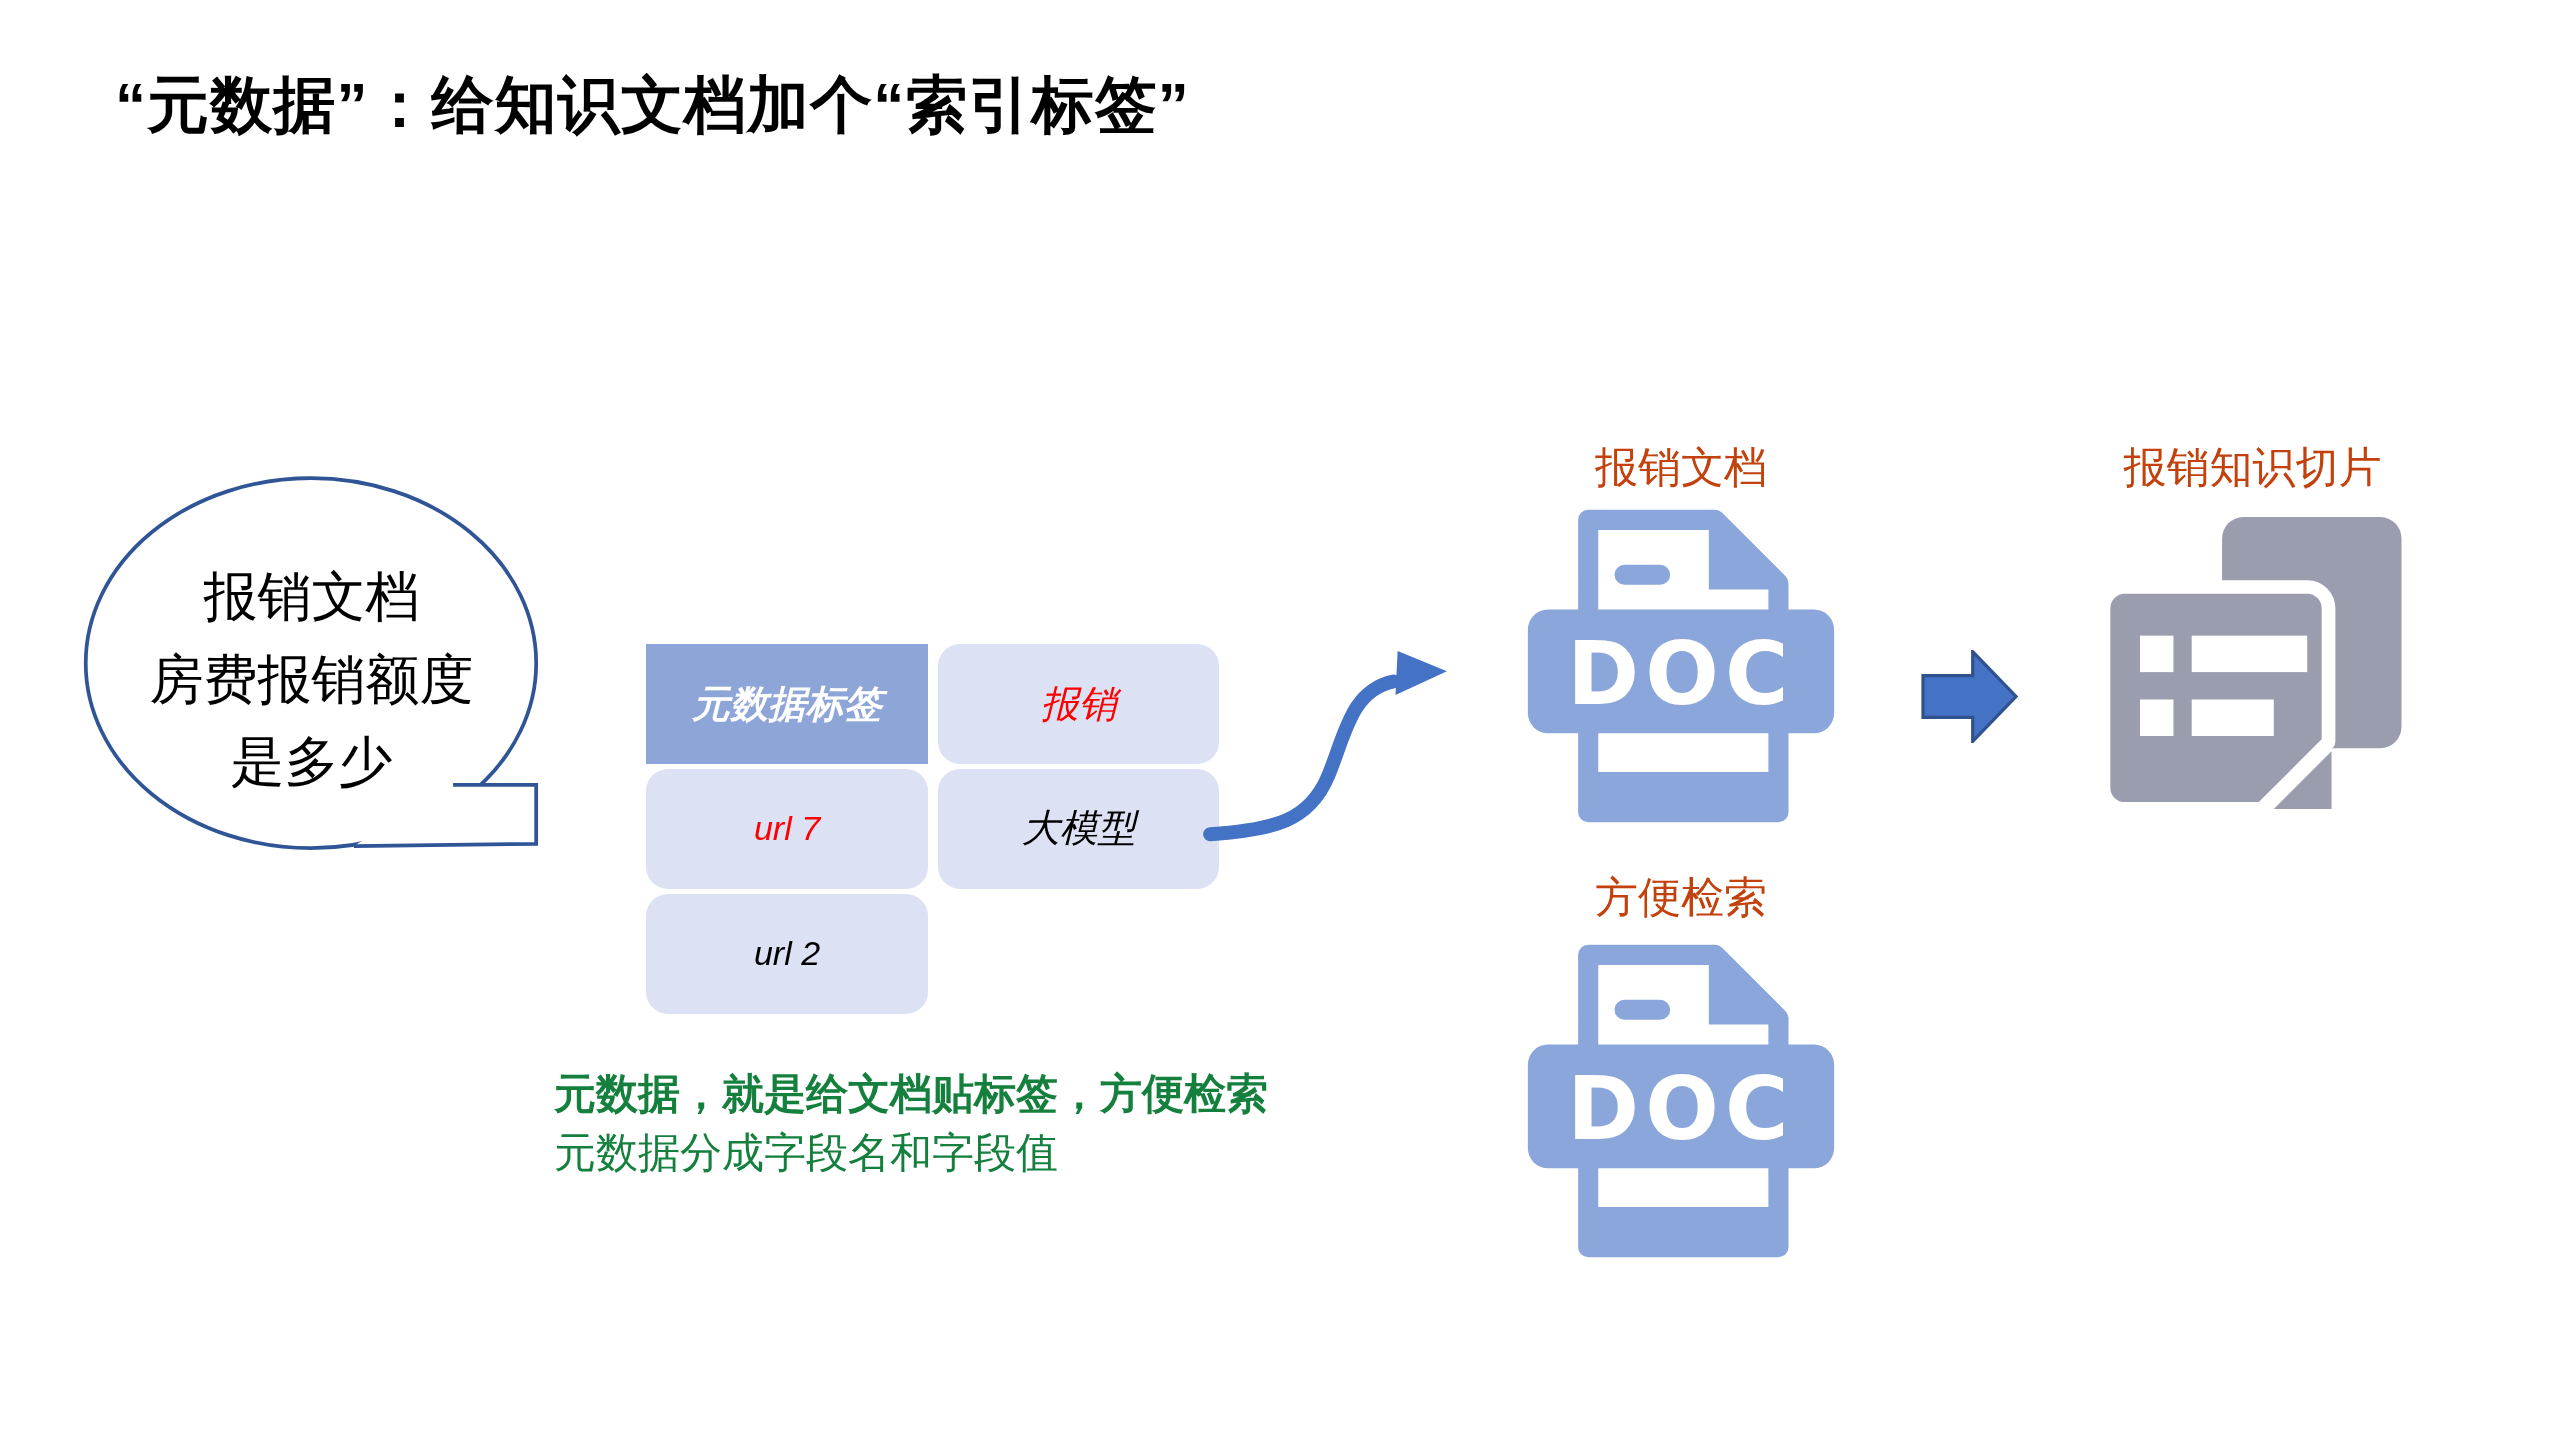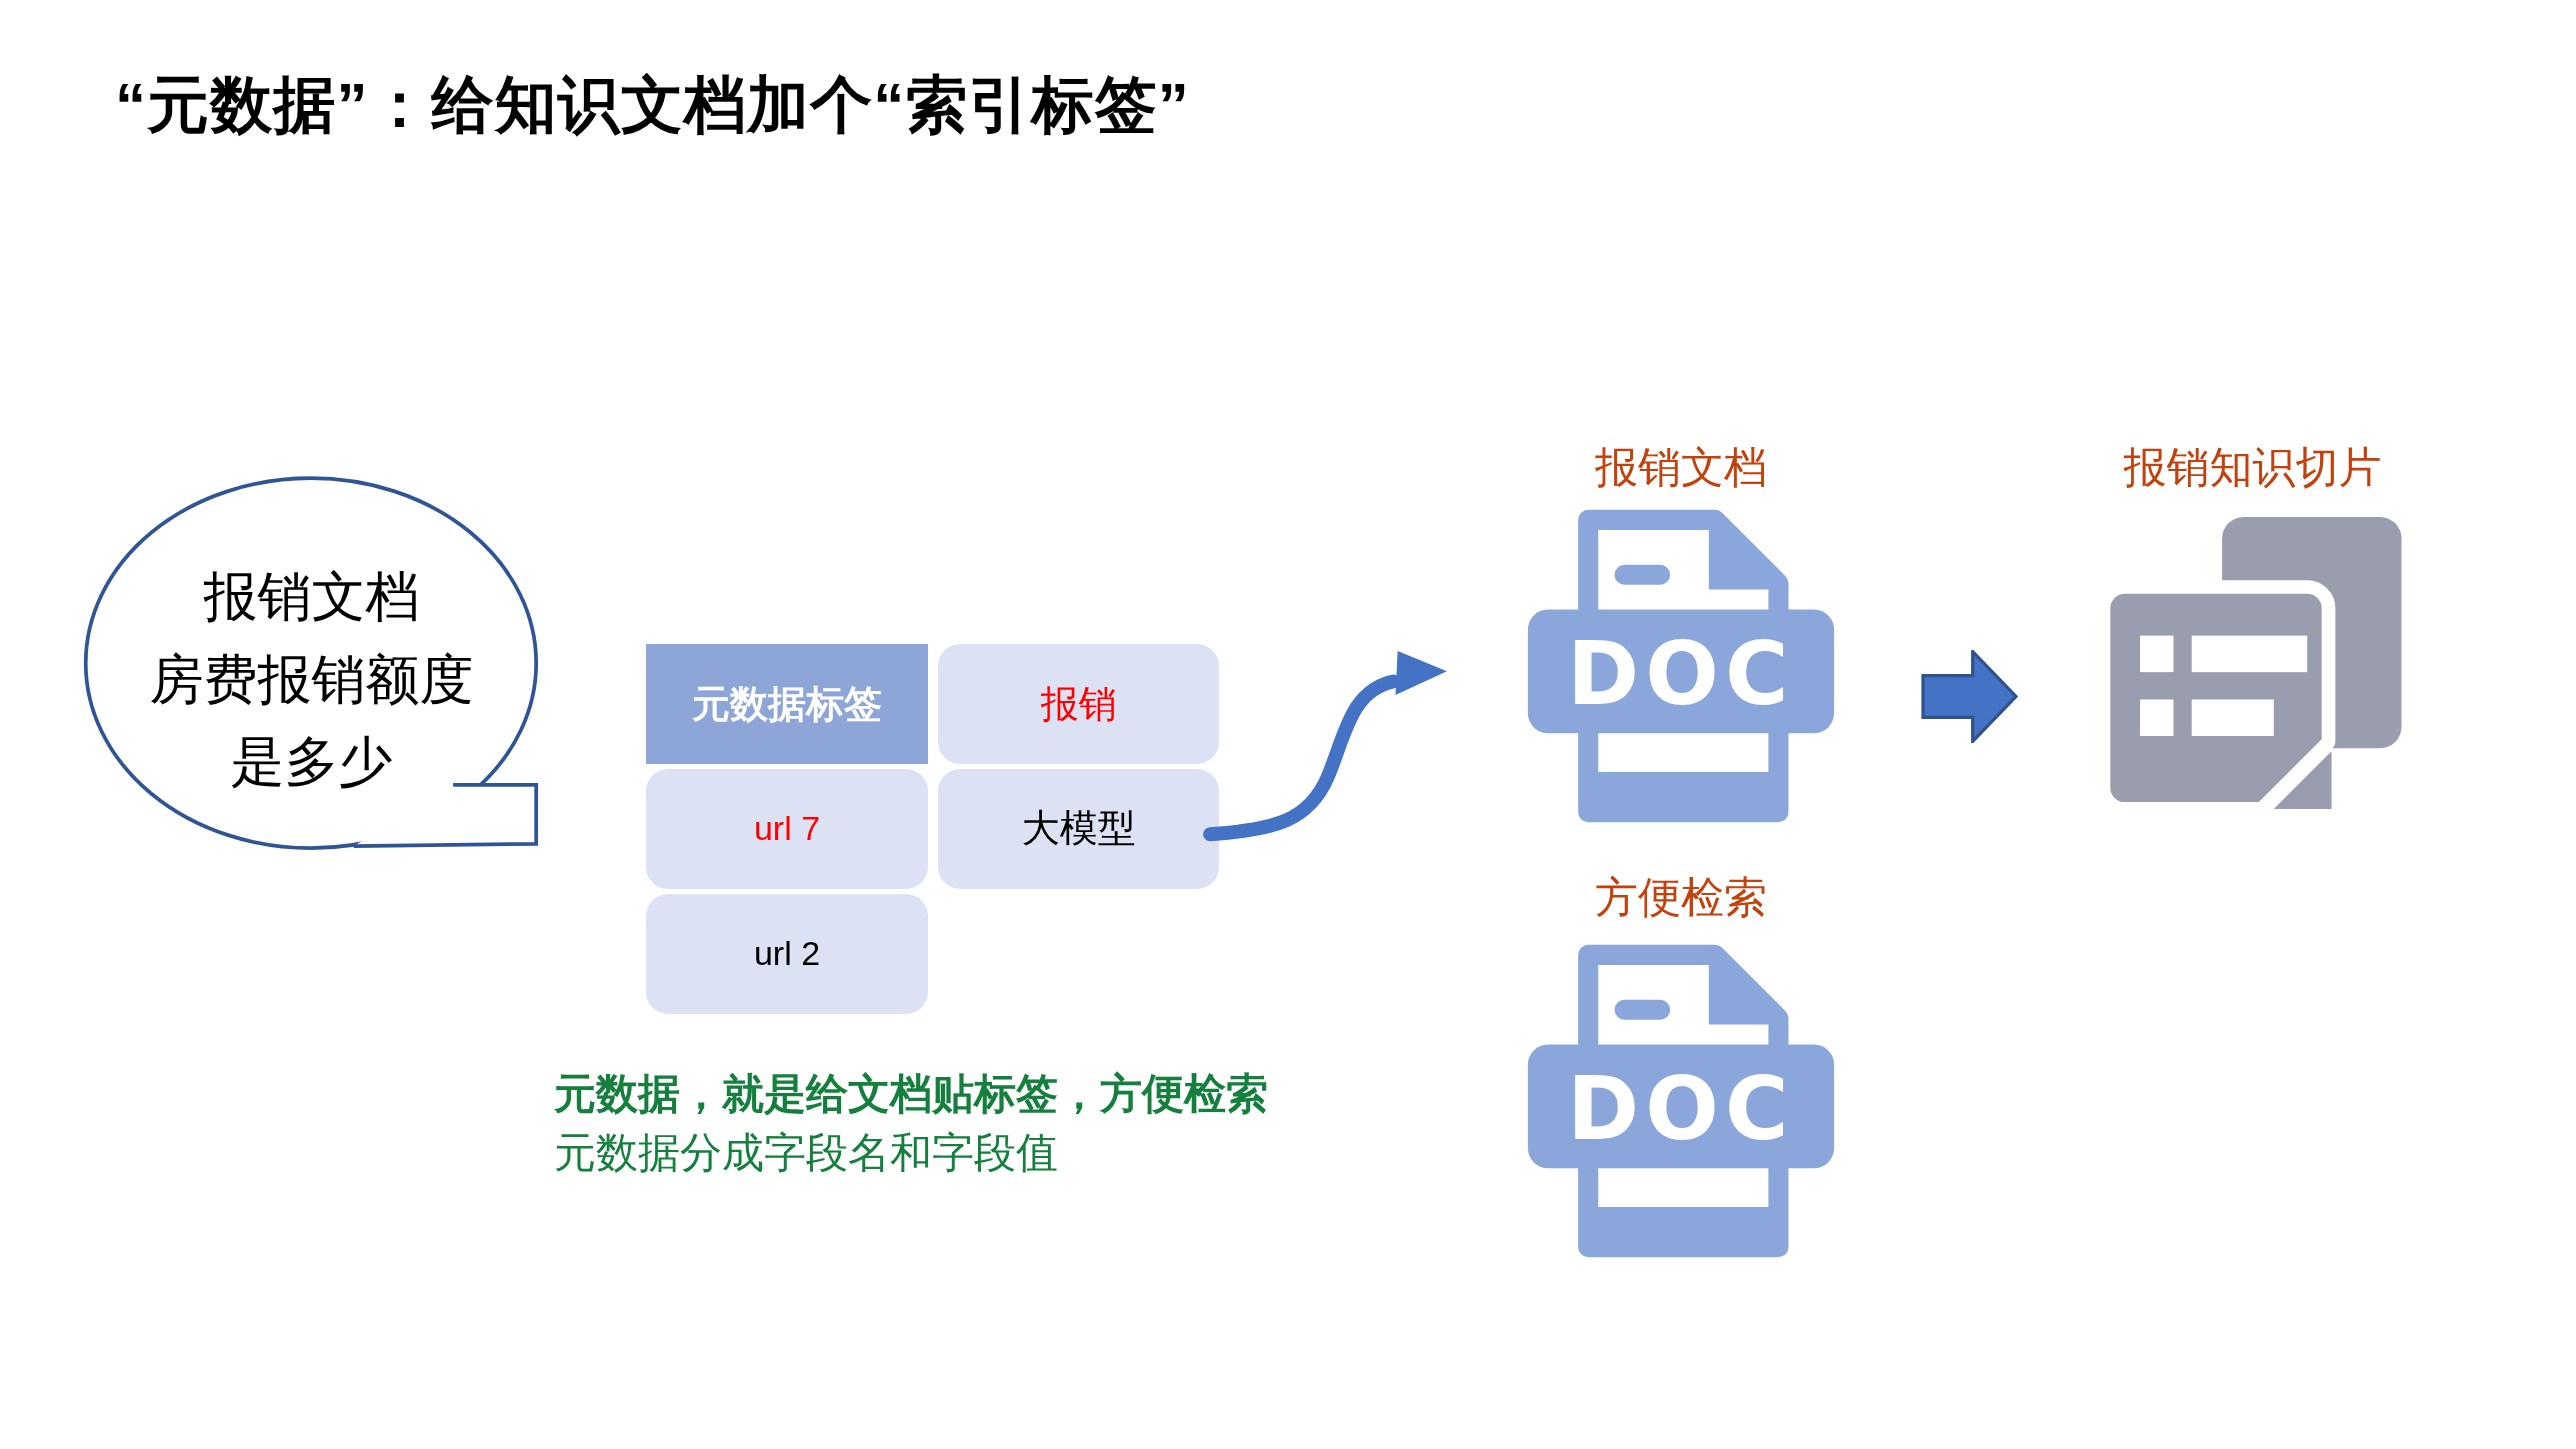--- a/index.html
+++ b/index.html
@@ -25,20 +25,21 @@
 
   
   .meta-table{
     left:646px;top:644px;width:573px;
     display:grid;grid-template-columns:282px 281px;grid-template-rows:120px 120px 120px;
     column-gap:10.2px;row-gap:4.8px;
   }
   .cell{
     display:flex;align-items:center;justify-content:center;
     font-size:38px;
+    font-style:italic;
   }
   .cell.head{background:#8EA5D8;color:#ffffff;font-weight:bold;}
   .cell.body{background:#DCE2F3;color:#000;border-radius:22px;}
   .cell.url{font-size:34px;}
   .cell.red{color:#FF0000;}
 
   
   .caption{left:554px;top:1065px;width:1181px;font-size:42px;line-height:1.4;color:#15803d;}
   .caption .b{font-weight:bold;}
 

